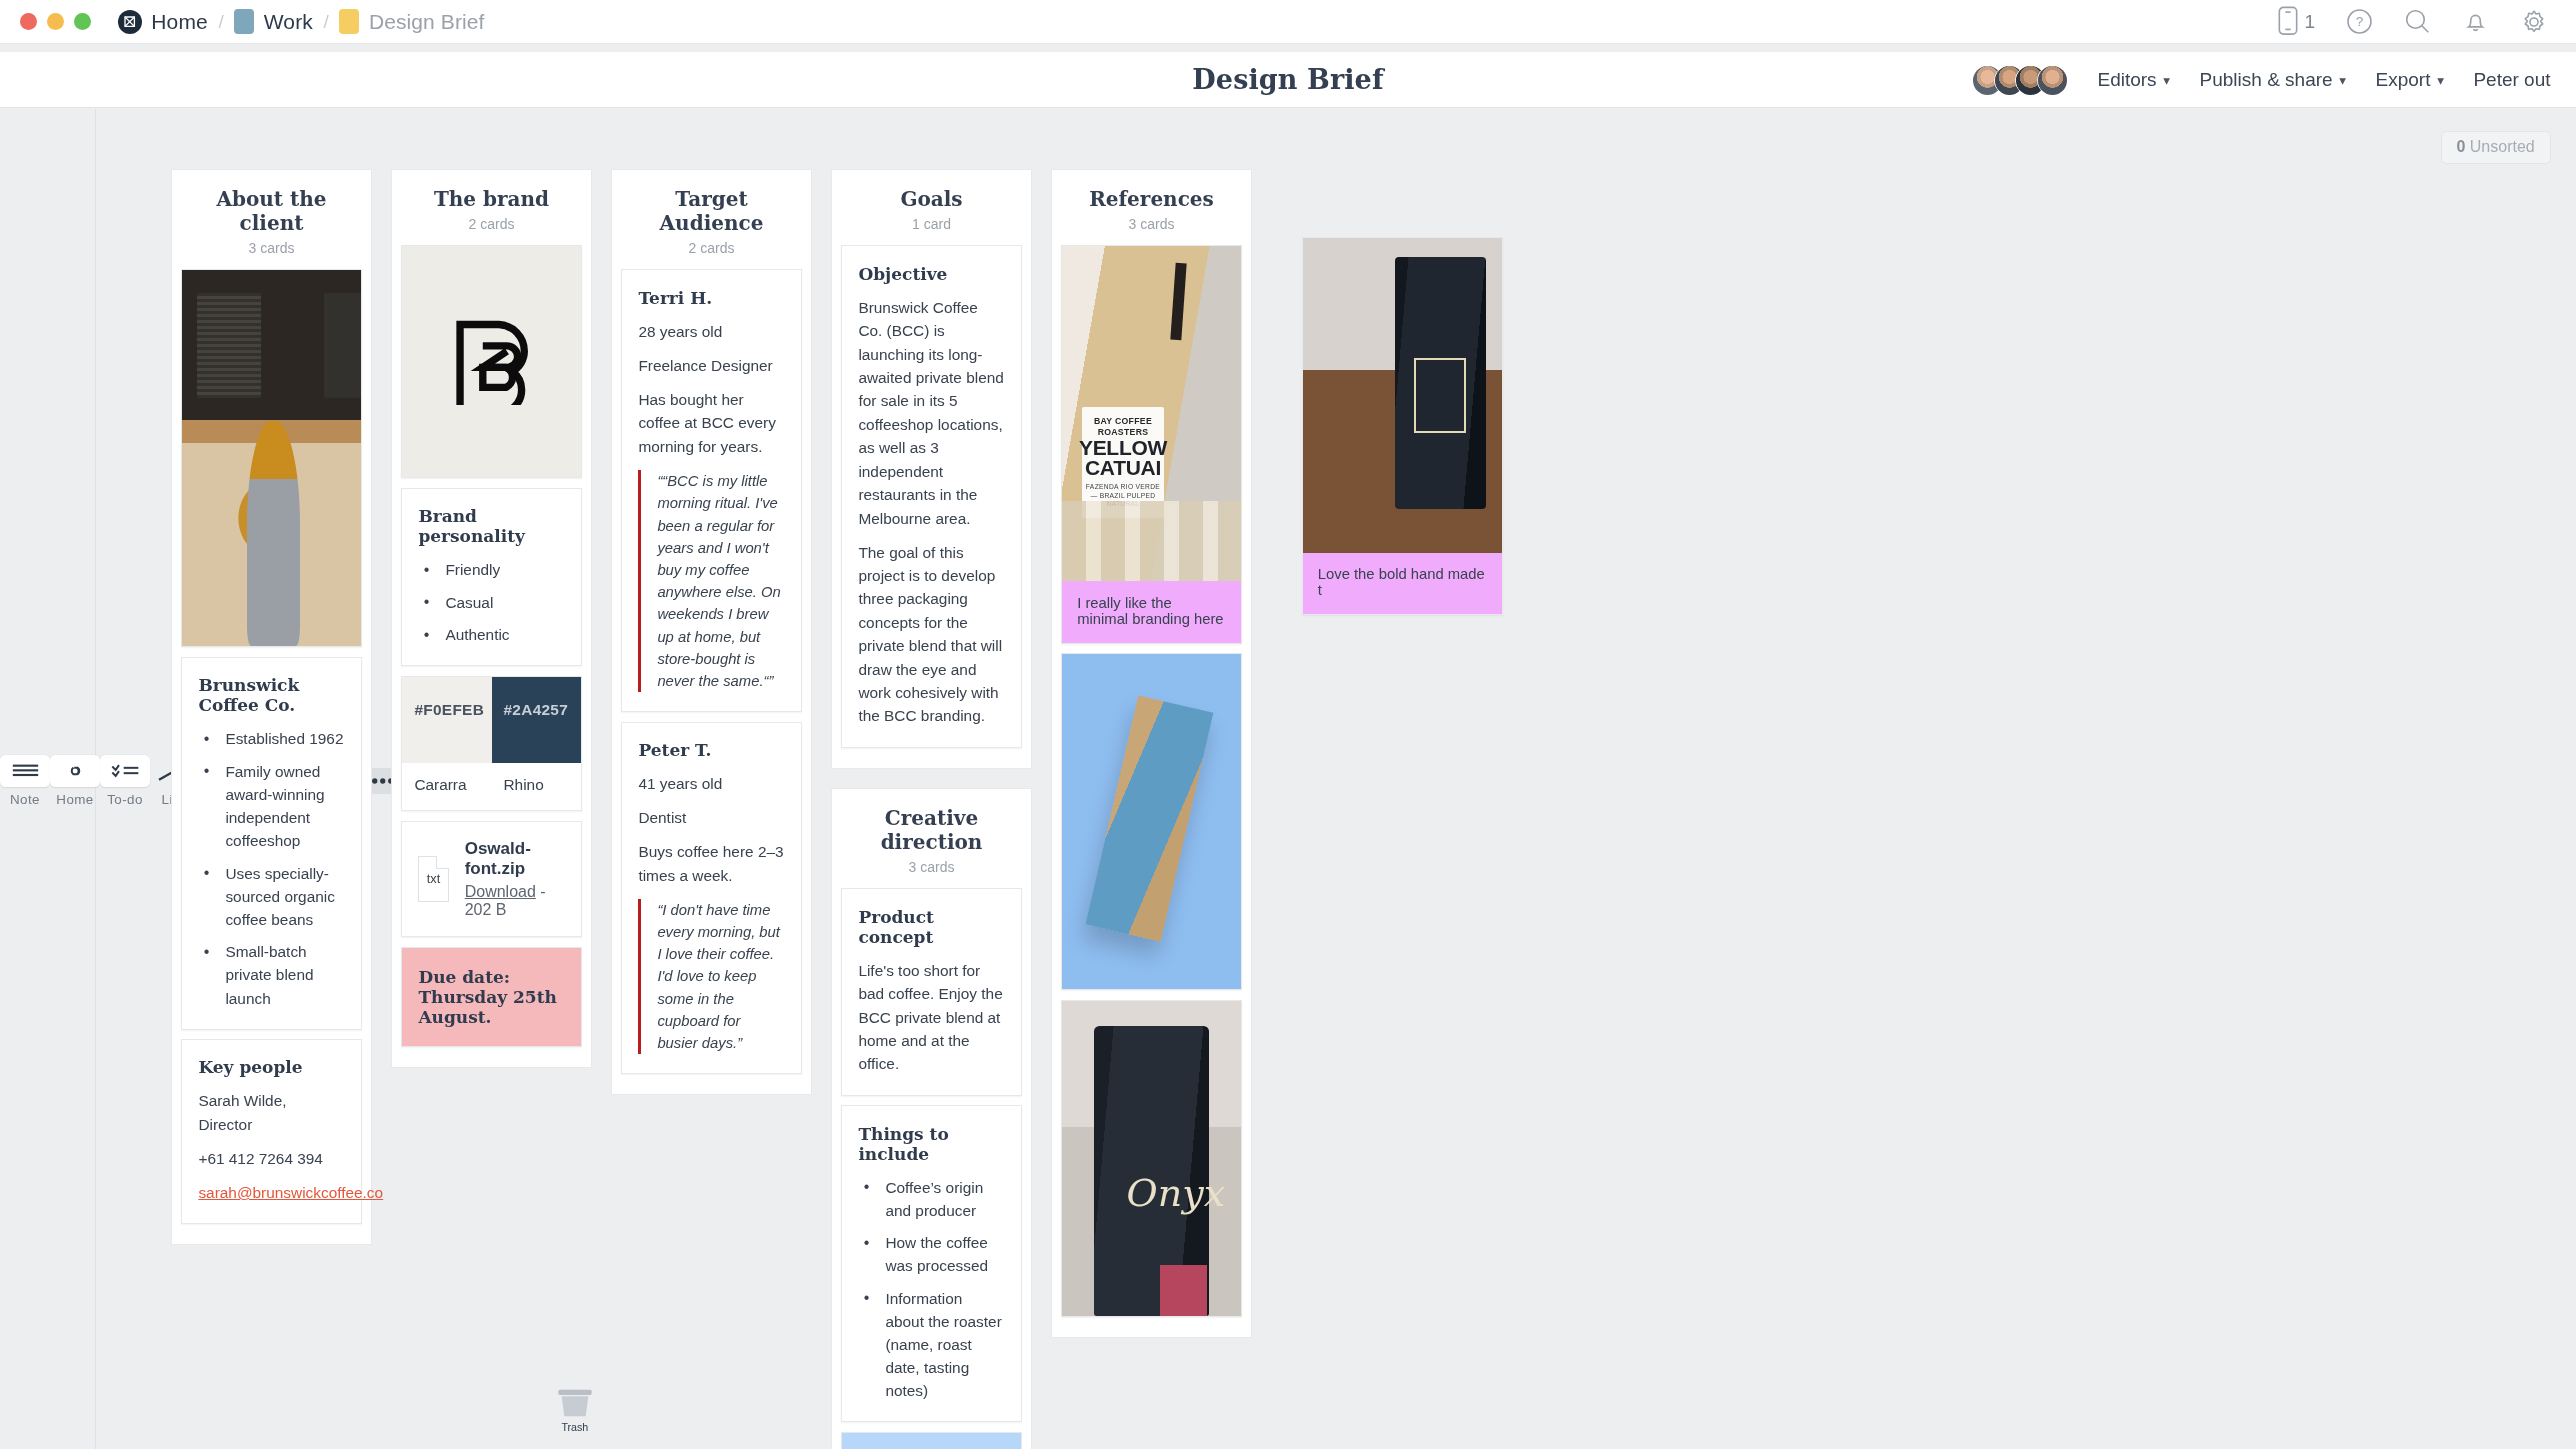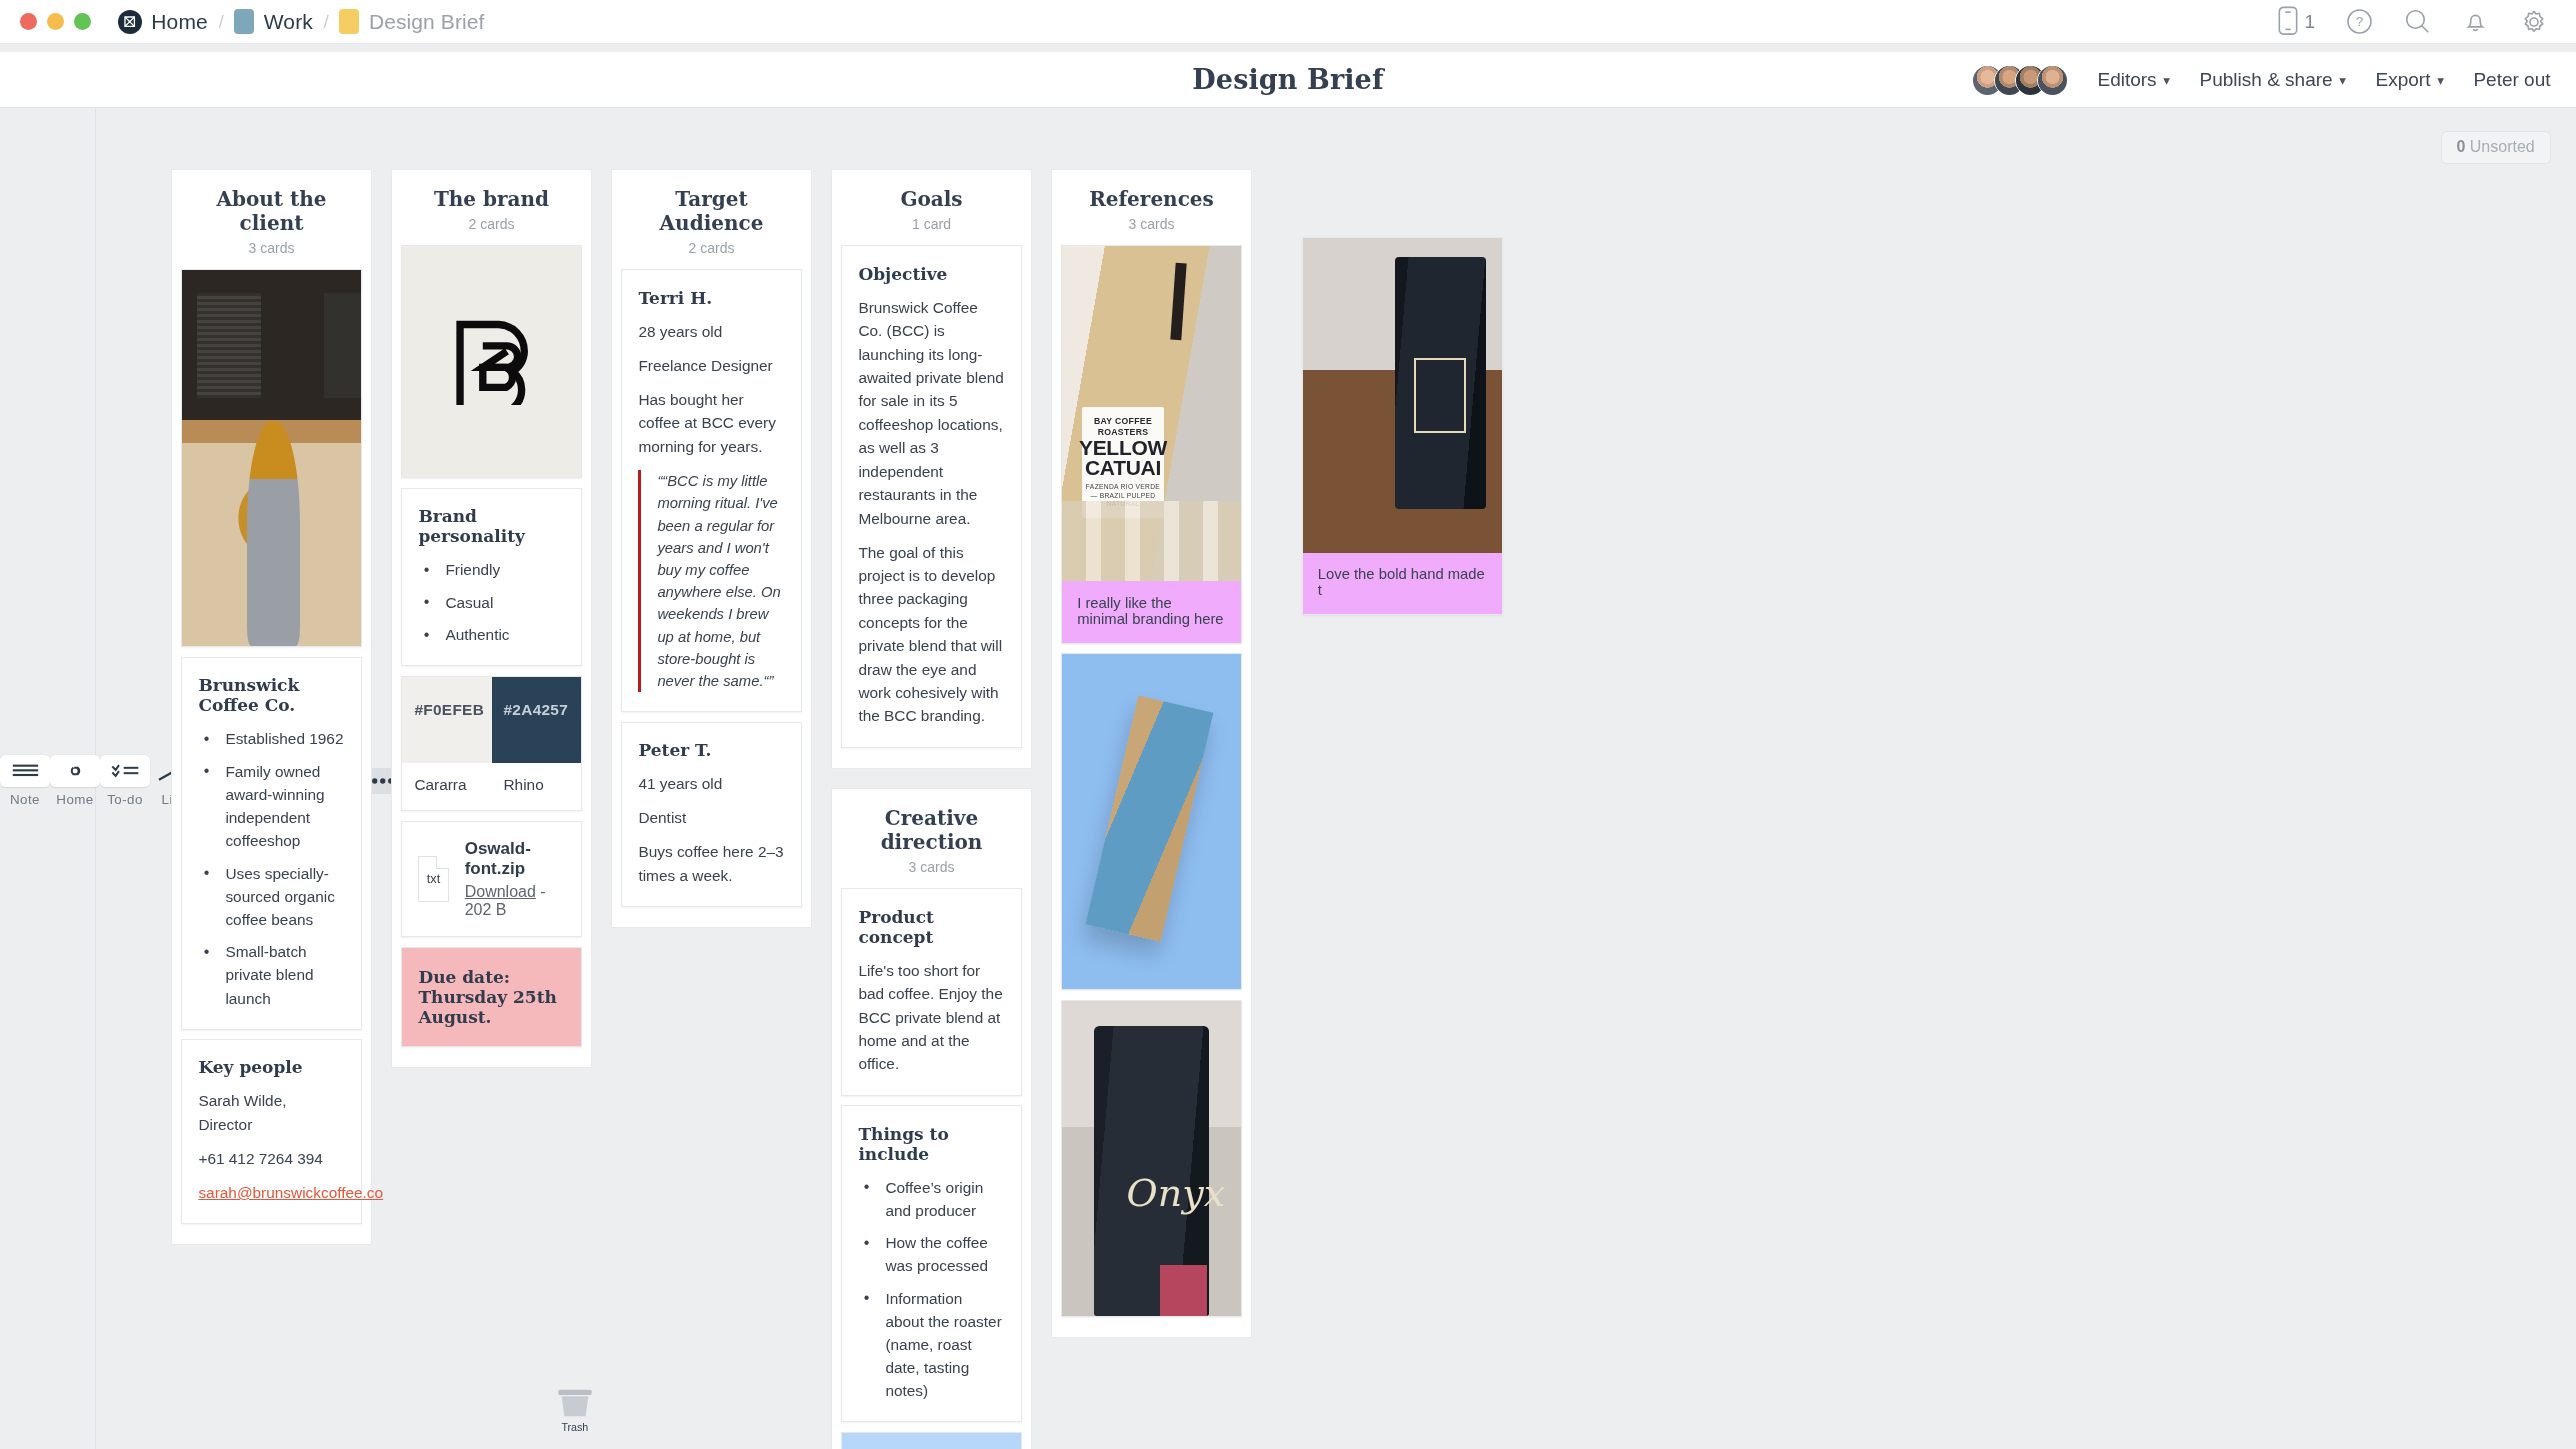--- a/index.html
+++ b/index.html
@@ -573,20 +573,21 @@
             <p>Freelance Designer</p>
             <p>Has bought her coffee at BCC every morning for years.</p>
             <div class="quote">““BCC is my little morning ritual. I've been a regular for years and I won't buy my coffee anywhere else. On weekends I brew up at home, but store-bought is never the same.“”</div>
           </div>
 
           <div class="card pad">
             <div class="card-title">Peter T.</div>
             <p>41 years old</p>
             <p>Dentist</p>
             <p>Buys coffee here 2–3 times a week.</p>
+            <div class="quote">“I don't have time every morning, but I love their coffee. I'd love to keep some in the cupboard for busier days.”</div>
           </div>
 
         </div>
       </div>
 
       <div class="col">
 
         <div>
           <div class="col-head">
             <div class="col-title">Goals</div>

